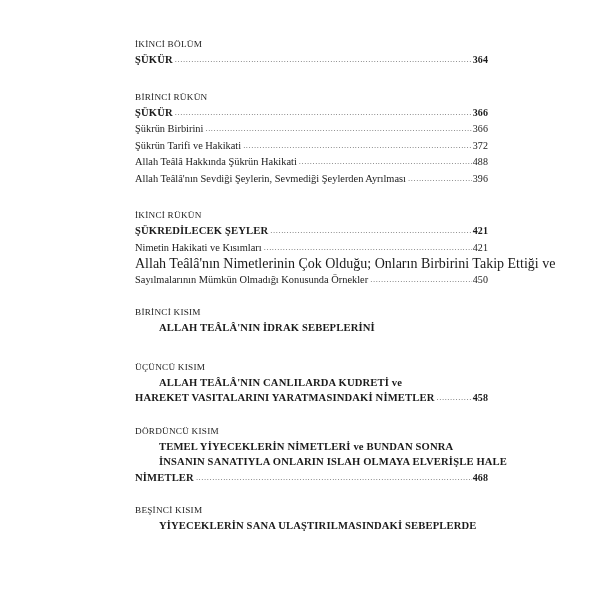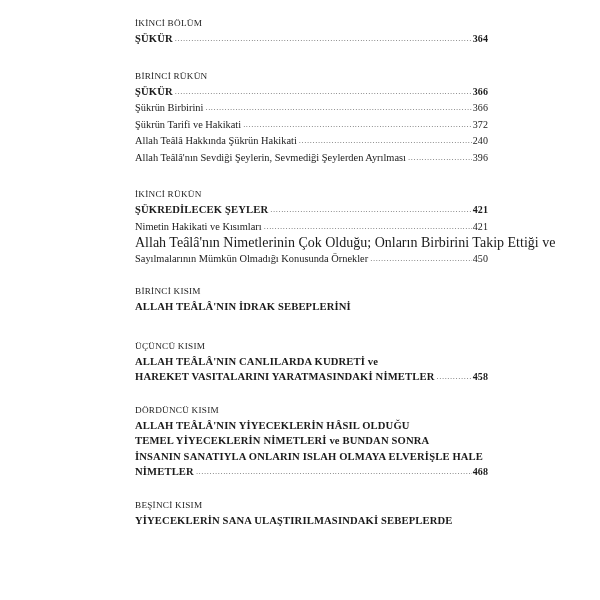--- a/index.html
+++ b/index.html
@@ -14,21 +14,21 @@
     color: #1a1a1a;
     overflow: hidden;
   }
 
   #toc-page {
     position: relative;
     width: 600px;
     height: 600px;
     background: #ffffff;
     box-sizing: border-box;
-    padding: 16px 112px 0 135px;
+    padding: 37px 112px 0 135px;
   }
 
   .toc-group {
     margin-bottom: 10px;
   }
 
   
   .group-label {
     font-size: 9.2px;
     letter-spacing: 0.25px;
@@ -78,20 +78,21 @@
     font-weight: bold;
     font-size: 10.6px;
     letter-spacing: 0.15px;
   }
   .toc-row.major .page-num { font-size: 10px; font-weight: bold; }
 
   
   .heading-line {
     line-height: 15.5px;
     white-space: nowrap;
+    margin-left: 24px;
   }
 
   
   .toc-row.sub .row-title {
     font-weight: normal;
     font-size: 10.4px;
     letter-spacing: 0px;
   }
   .toc-row.sub .page-num { font-size: 10px; }
 
@@ -132,21 +133,21 @@
         <span class="page-num">366</span>
       </div>
       <div class="toc-row sub">
         <span class="row-title">Şükrün Tarifi ve Hakikati</span>
         <span class="leader"></span>
         <span class="page-num">372</span>
       </div>
       <div class="toc-row sub">
         <span class="row-title">Allah Teâlâ Hakkında Şükrün Hakikati</span>
         <span class="leader"></span>
-        <span class="page-num">240</span>
+        <span class="page-num">488</span>
       </div>
       <div class="toc-row sub">
         <span class="row-title">Allah Teâlâ'nın Sevdiği Şeylerin, Sevmediği Şeylerden Ayrılması</span>
         <span class="leader"></span>
         <span class="page-num">396</span>
       </div>
     </div>
     <div class="gap-md"></div>
     <div class="toc-group">
       <div class="group-label">İKİNCİ RÜKÜN</div>
@@ -179,21 +180,20 @@
       <div class="heading-line">ALLAH TEÂLÂ'NIN CANLILARDA KUDRETİ ve</div>
       <div class="toc-row major">
         <span class="row-title">HAREKET VASITALARINI YARATMASINDAKİ NİMETLER</span>
         <span class="leader"></span>
         <span class="page-num">458</span>
       </div>
     </div>
     <div class="gap-sm"></div>
     <div class="toc-group">
       <div class="group-label">DÖRDÜNCÜ KISIM</div>
-      <div class="heading-line">ALLAH TEÂLÂ'NIN YİYECEKLERİN HÂSIL OLDUĞU</div>
       <div class="heading-line">TEMEL YİYECEKLERİN NİMETLERİ ve BUNDAN SONRA</div>
       <div class="heading-line">İNSANIN SANATIYLA ONLARIN ISLAH OLMAYA ELVERİŞLE HALE</div>
       <div class="toc-row major">
         <span class="row-title">NİMETLER</span>
         <span class="leader"></span>
         <span class="page-num">468</span>
       </div>
     </div>
     <div class="gap-sm"></div>
     <div class="toc-group">

